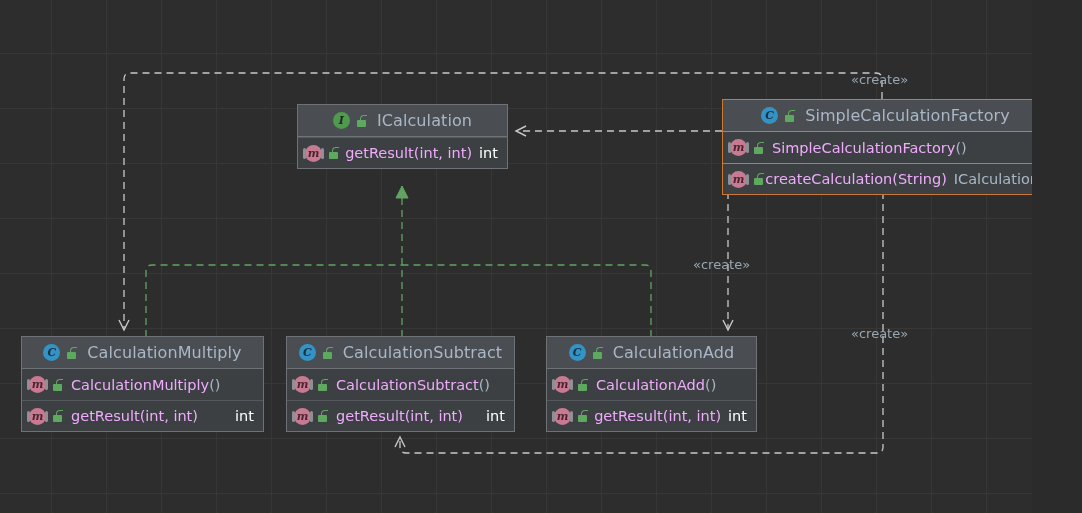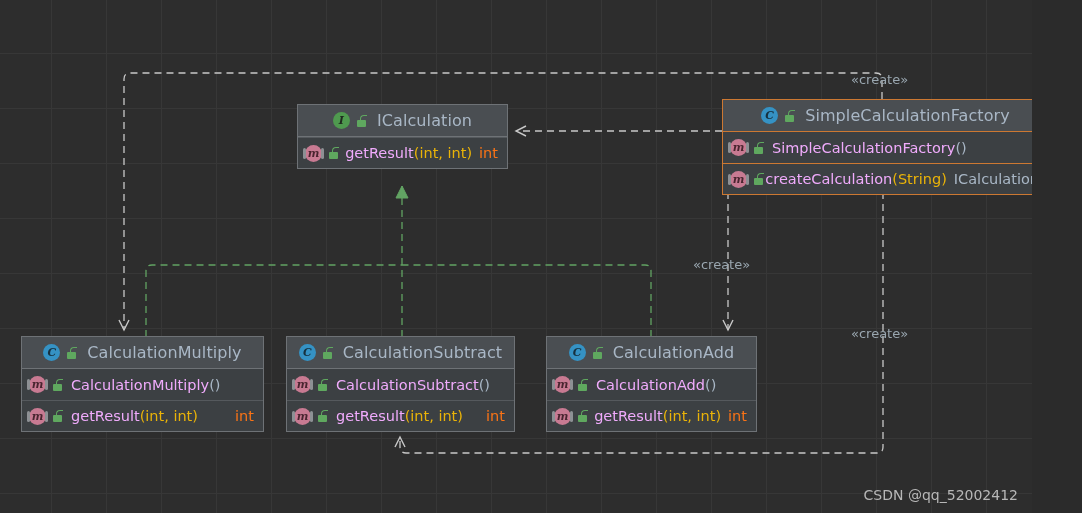--- a/index.html
+++ b/index.html
@@ -69,27 +69,27 @@
     font-size: 16px;
     letter-spacing: .1px;
     white-space: nowrap;
   }
   .mem-name {
     color: #f0abfc;
     font-size: 14.5px;
     white-space: nowrap;
   }
   .params {
-    color: #eab308;
+    color: #f0abfc;
     font-size: 14.5px;
     white-space: nowrap;
   }
   .paren { color: #a9b7c6; }
   .ret {
-    color: #f97316;
+    color: #ffffff;
     font-size: 14.5px;
     margin-left: auto;
     padding-left: 8px;
     white-space: nowrap;
   }
   .ret.iface { color: #a9b7c6; }
   .ret.tight { margin-left: 0; padding-left: 7px; }
 
   
   .ico {
@@ -372,15 +372,14 @@
         <span class="shackle"></span>
           <span class="body"></span>
       </span>
       <span class="gap-sm"></span>
       <span class="mem-name">getResult</span>
       <span class="params">(int, int)</span>
       <span class="ret tight">int</span>
     </div>
   </div>
 
-  <div class="watermark" style="right:14px; bottom:10px;">CSDN @qq_52002412</div>
 
 </div>
 
 </body></html>

